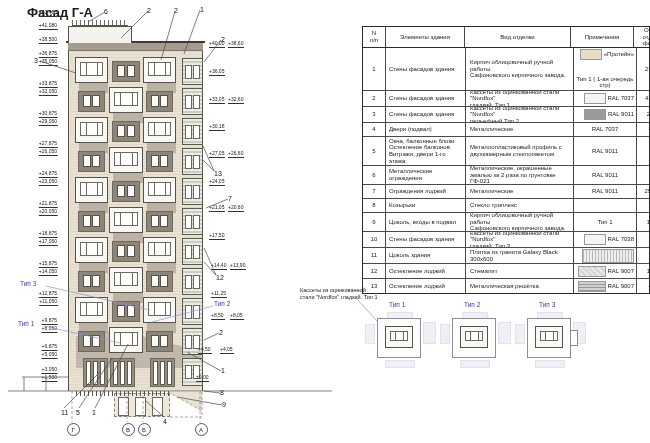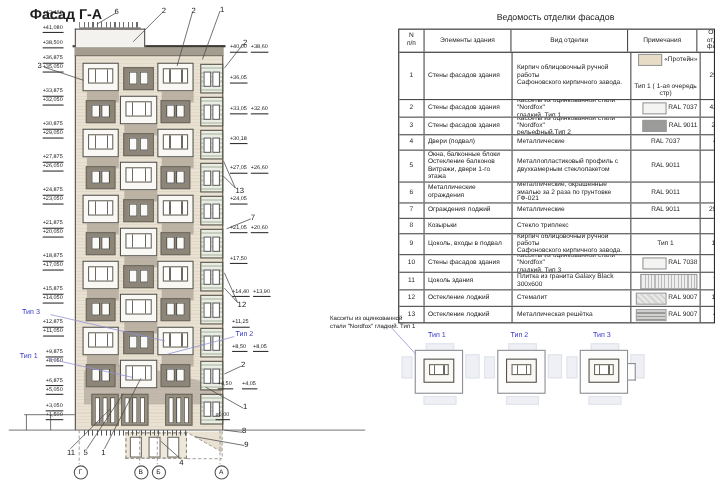--- a/index.html
+++ b/index.html
@@ -189,21 +189,20 @@
       <div class="callout" style="left: 92px; top: 409px;">1</div>
       <div class="callout" style="left: 163px; top: 418px;">4</div>
       <div class="typelabel" style="left: 20px; top: 281px;">Тип 3</div>
       <div class="typelabel" style="left: 214px; top: 301px;">Тип 2</div>
       <div class="typelabel" style="left: 18px; top: 321px;">Тип 1</div>
       <div class="bubble" style="left: 66.5px; top: 423px;">Г</div>
       <div class="bubble" style="left: 121.5px; top: 423px;">В</div>
       <div class="bubble" style="left: 137.5px; top: 423px;">Б</div>
       <div class="bubble" style="left: 194.5px; top: 423px;">А</div>
     </div>
-  <div class="ttitle">Ведомость отделки фасадов</div>
   <div id="table">
       <div class="trow" style="height: 20px; border-bottom: 1px solid rgb(43, 43, 43);">
         <div class="tcell" style="width: 18px; flex: 0 0 auto;">N
 п/п</div>
         <div class="tcell" style="width: 74px; flex: 0 0 auto;">Элементы здания</div>
         <div class="tcell" style="width: 101px; flex: 0 0 auto;">Вид отделки</div>
         <div class="tcell" style="width: 58px; flex: 0 0 auto;">Примечания</div>
         <div class="tcell" style="width: 35px; flex: 0 0 auto;">Объем
 отделки
 фасада</div>

